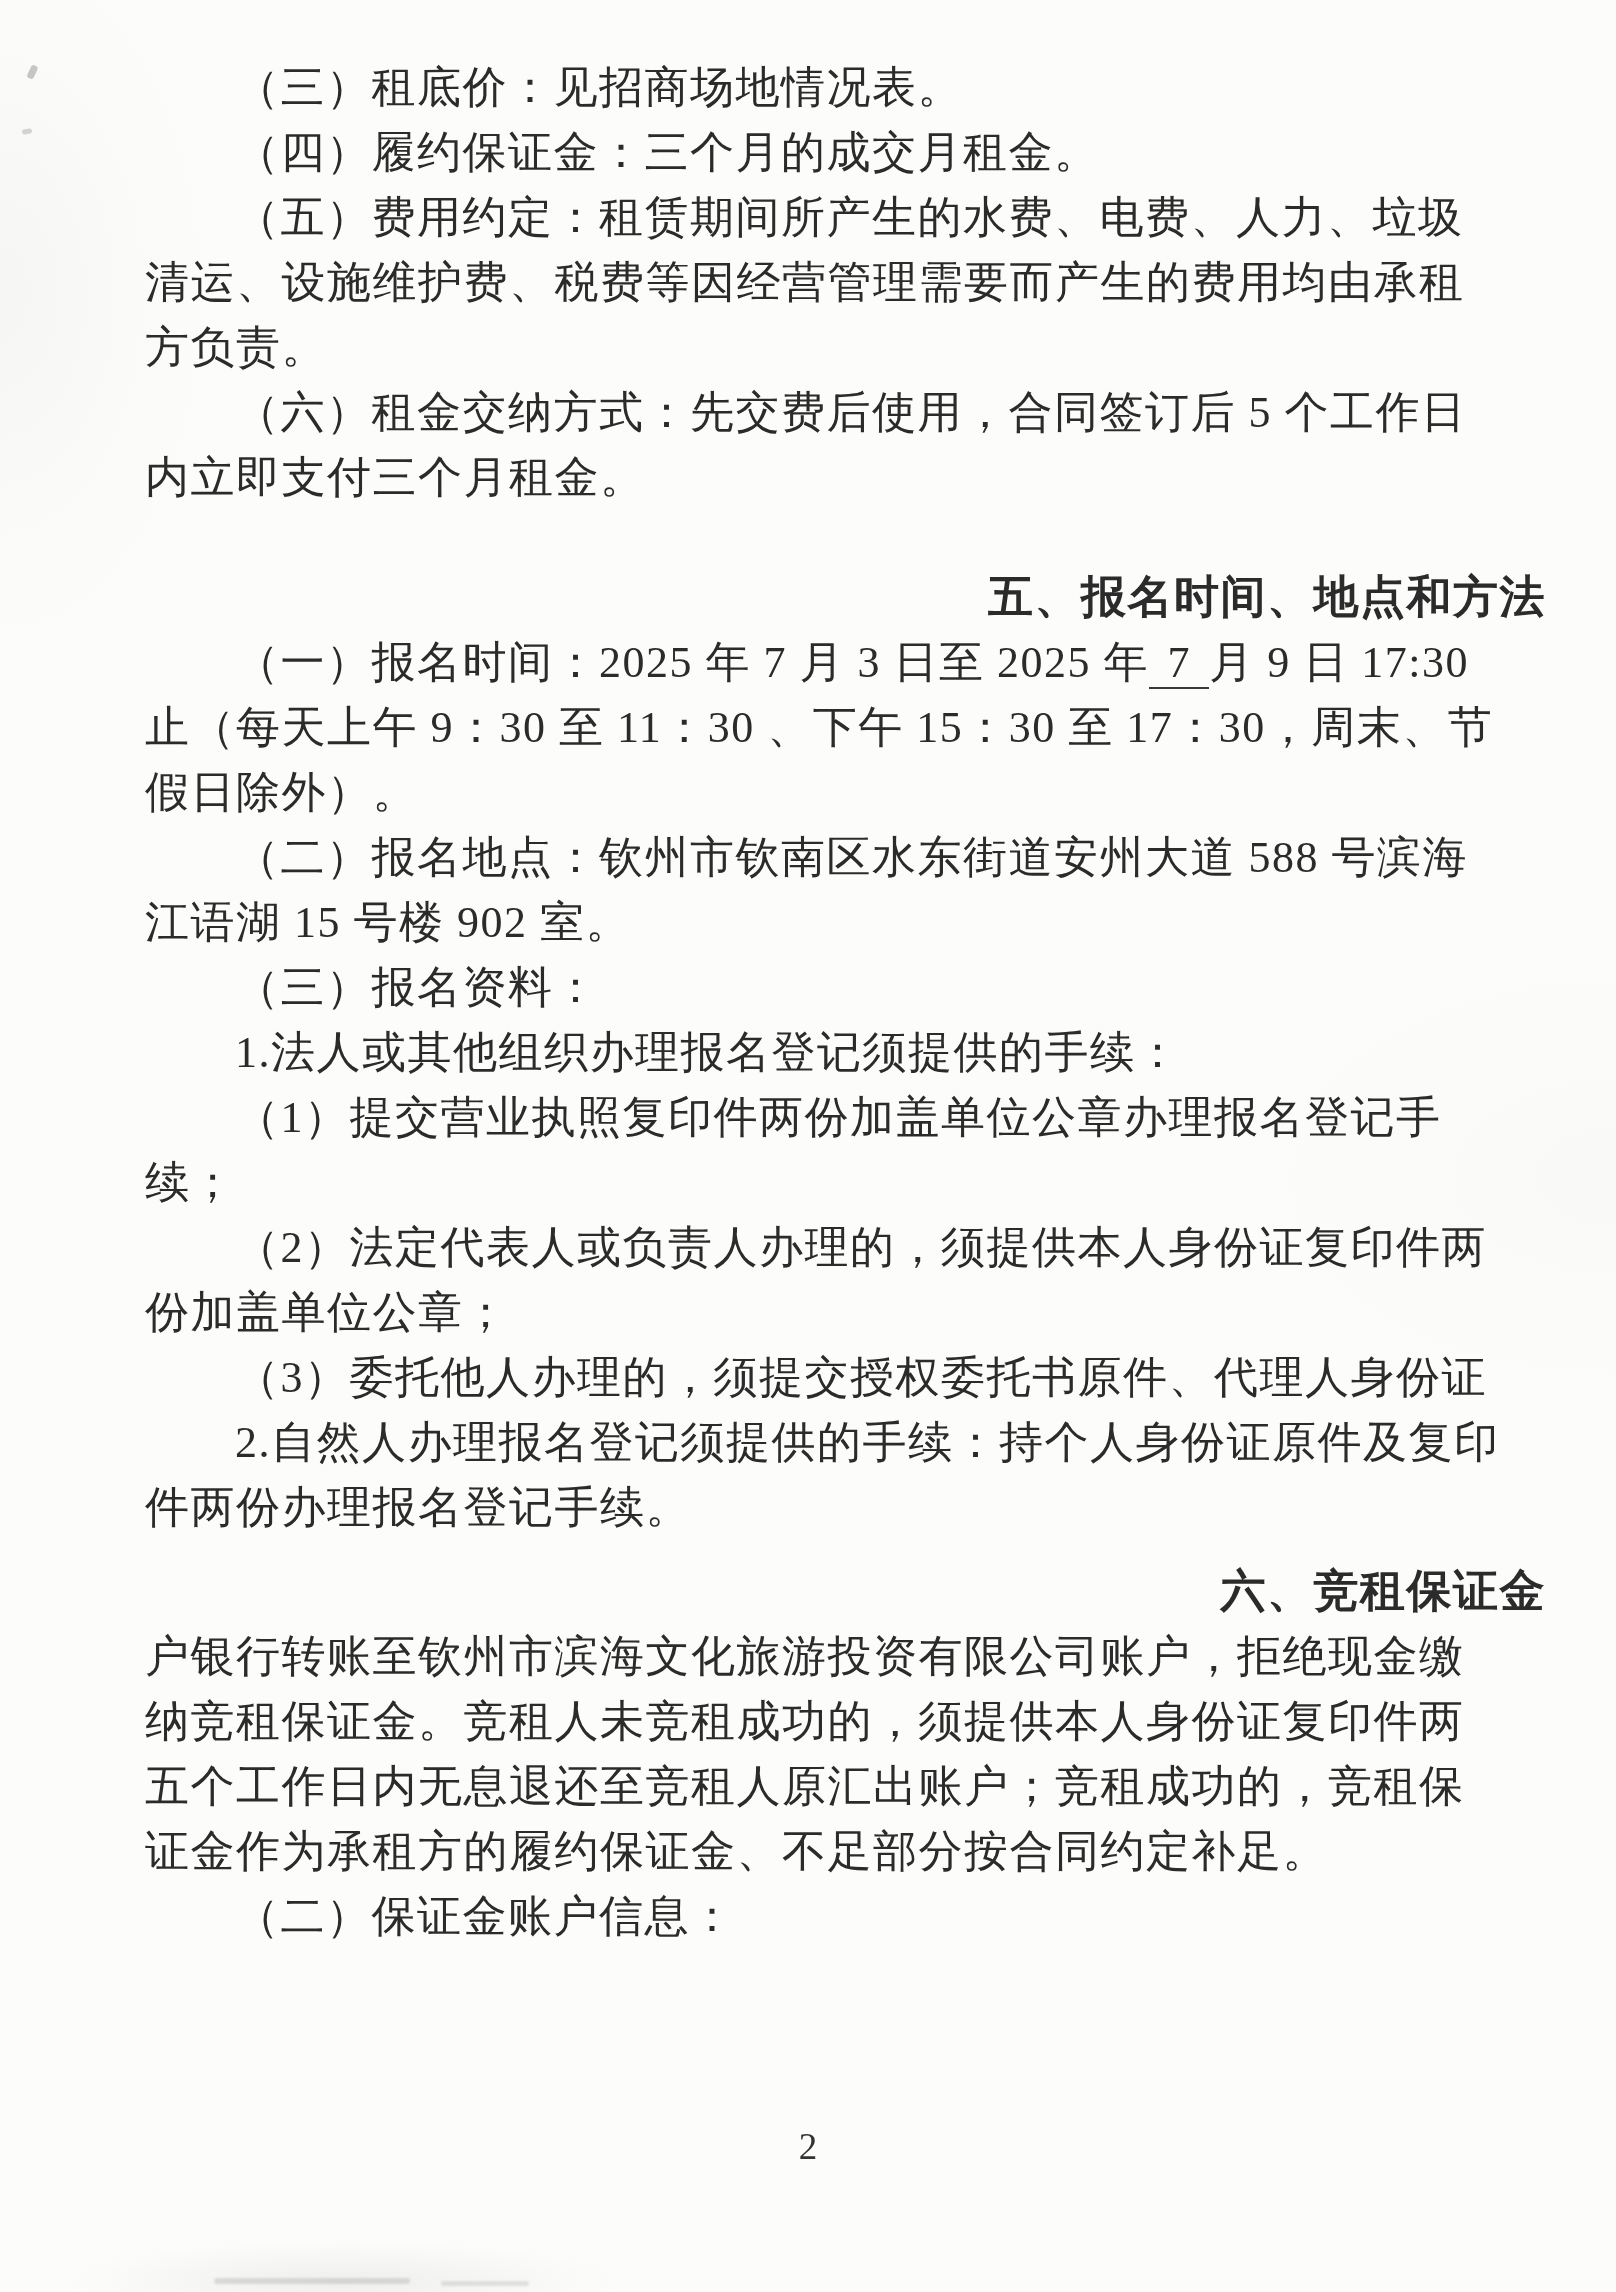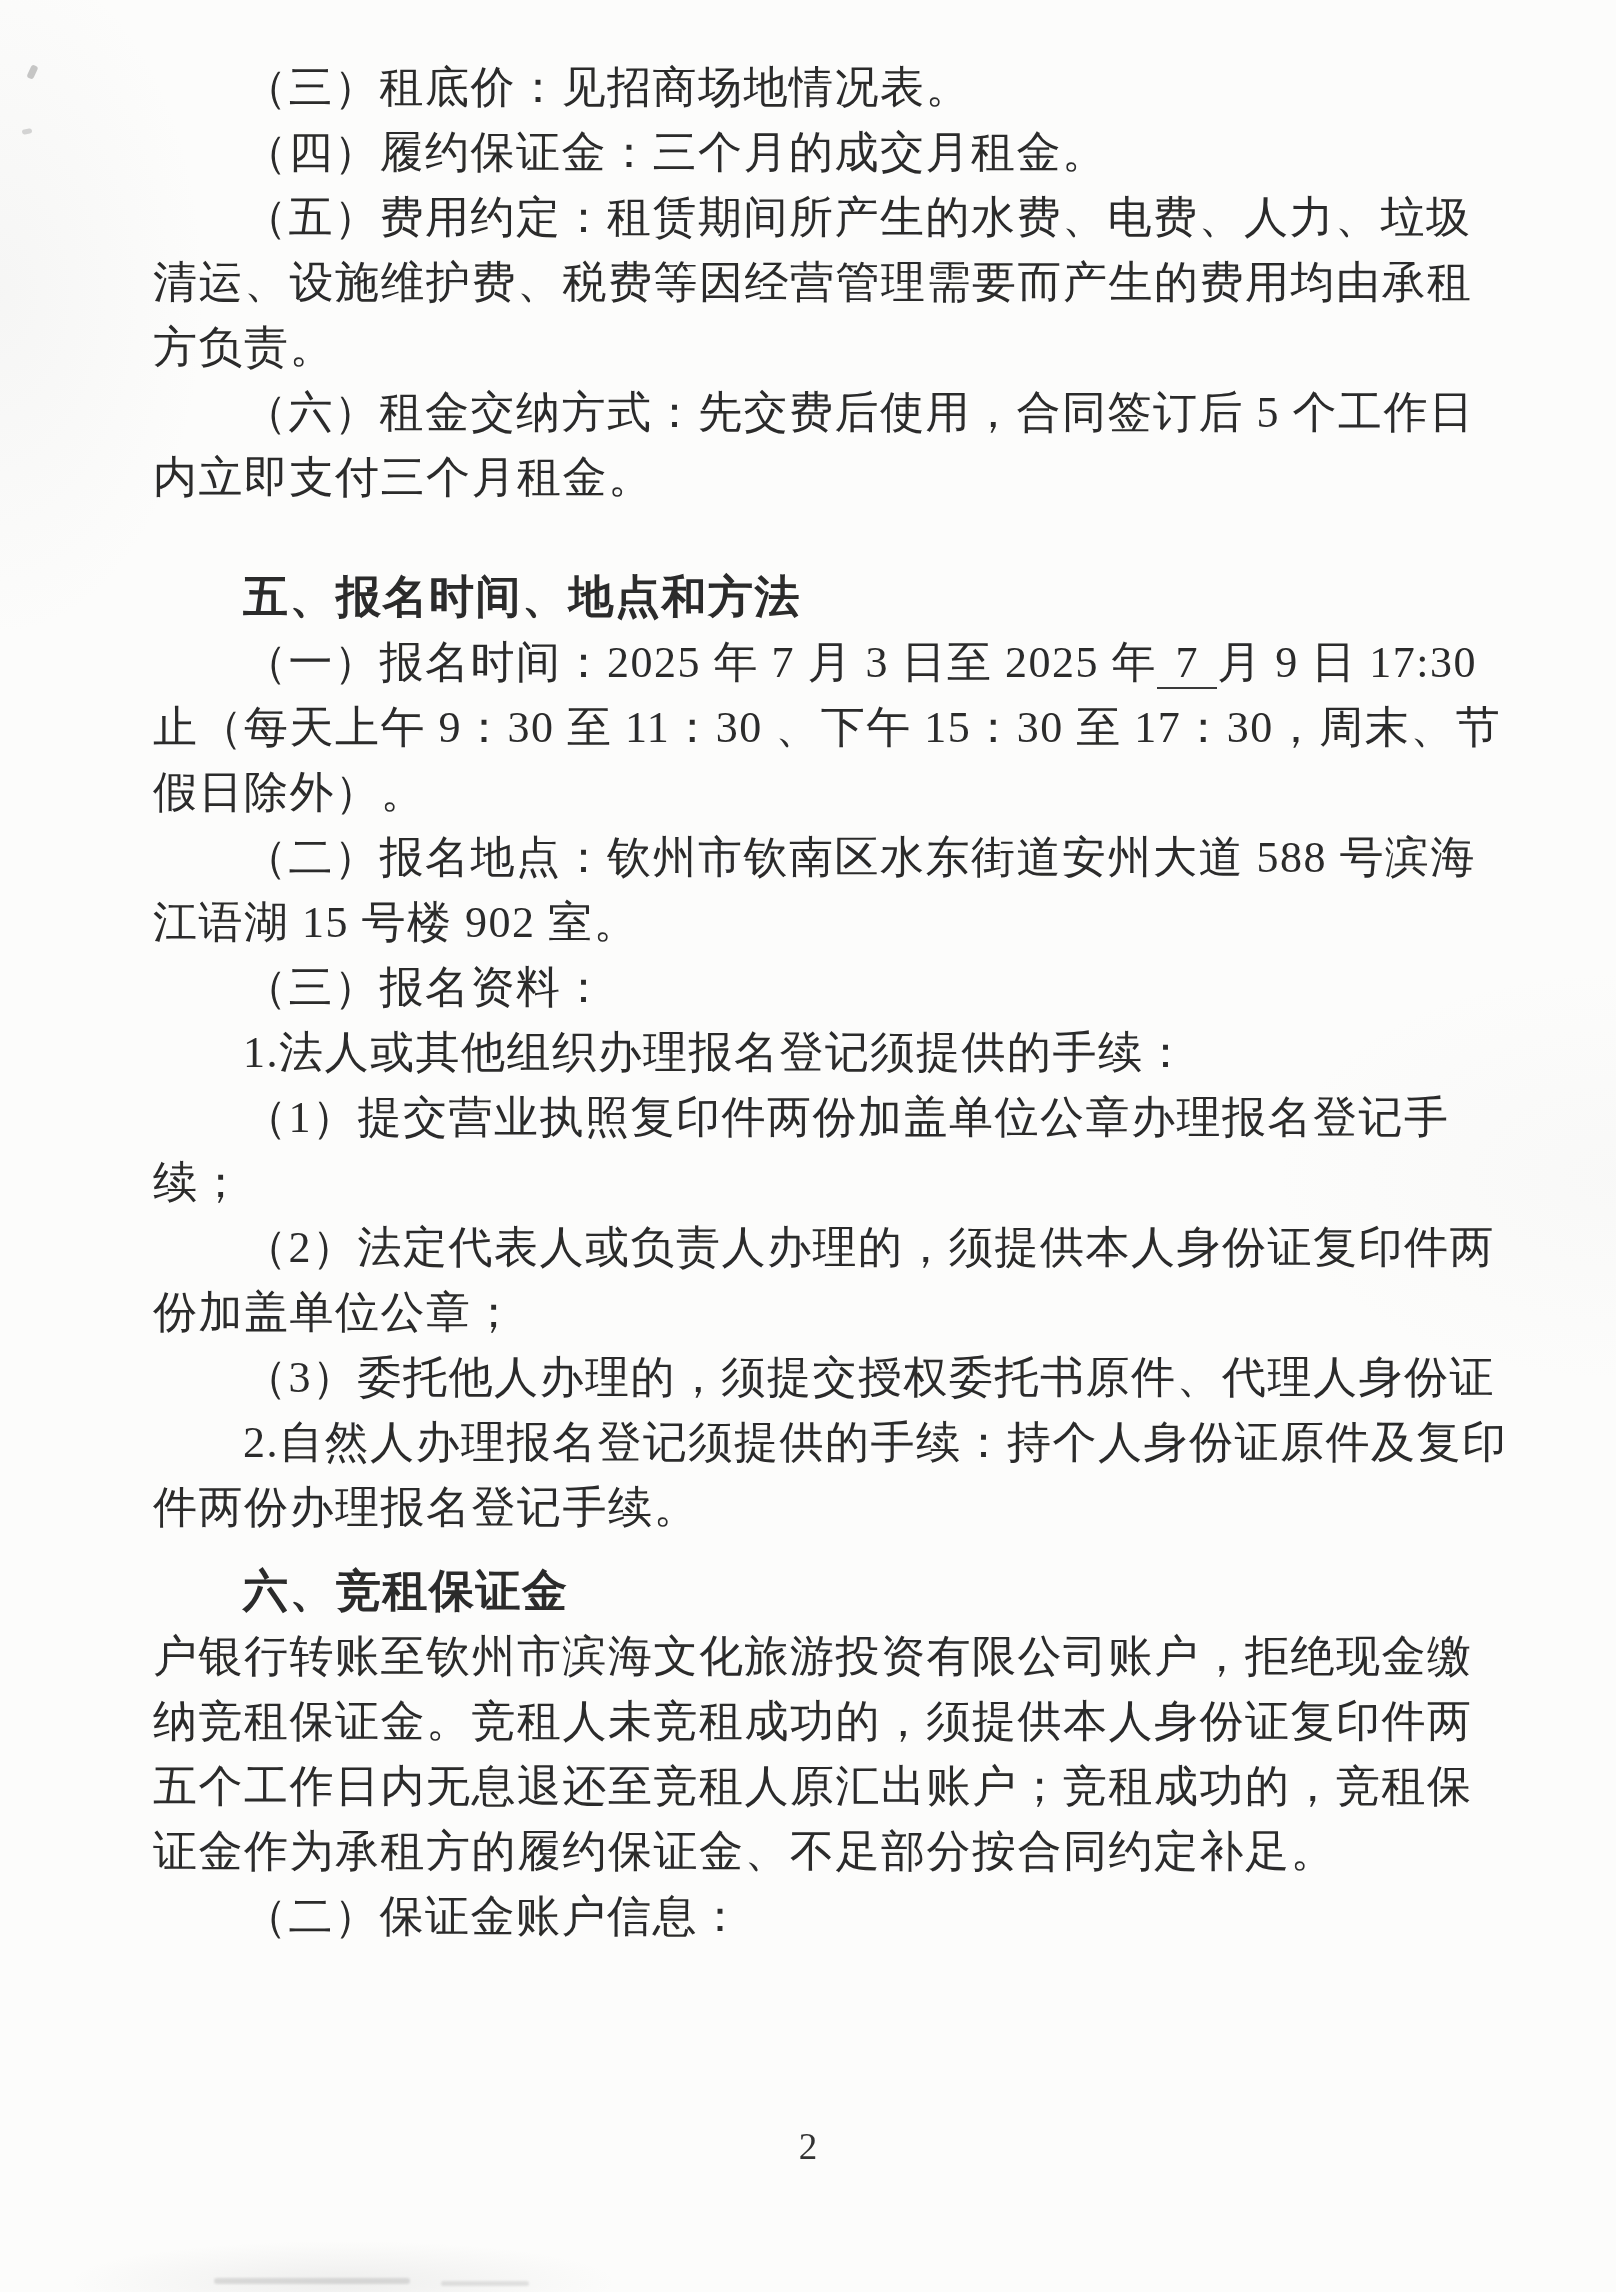--- a/index.html
+++ b/index.html
@@ -15,35 +15,36 @@
       radial-gradient(ellipse 392px 59px at 343px 2282px, rgba(120,120,120,0.10), rgba(0,0,0,0) 70%),
       radial-gradient(ellipse 294px 490px at 0px 294px, rgba(190,190,190,0.10), rgba(0,0,0,0) 70%),
       radial-gradient(ellipse 490px 294px at 1616px 1176px, rgba(200,200,200,0.07), rgba(0,0,0,0) 70%),
       linear-gradient(#fcfcfb, #fcfcfb);
     font-family: "Liberation Serif", "DejaVu Serif", serif;
     color: #2b2b2b;
   }
   .text-block {
     position: absolute;
     top: 0;
-    left: 8px;
+    left: 0;
     right: 0;
     padding: 55px 70px 0 145px;
   }
   .line {
     height: 65px;
     line-height: 65px;
     font-size: 44px;
     letter-spacing: 1.5px;
     white-space: pre-wrap;
   }
   .line.indent { text-indent: 90px; }
   .line.heading {
     font-weight: bold;
     font-size: 45px;
+    text-align: right;
   }
   .gap-lg { margin-top: 55px; }
   .gap-sm { margin-top: 19px; }
   .underlined-blank {
     border-bottom: 2.9px solid #3a3a3a;
     padding: 0 5.9px;
   }
   .page-number {
     position: absolute;
     top: 2125px;

